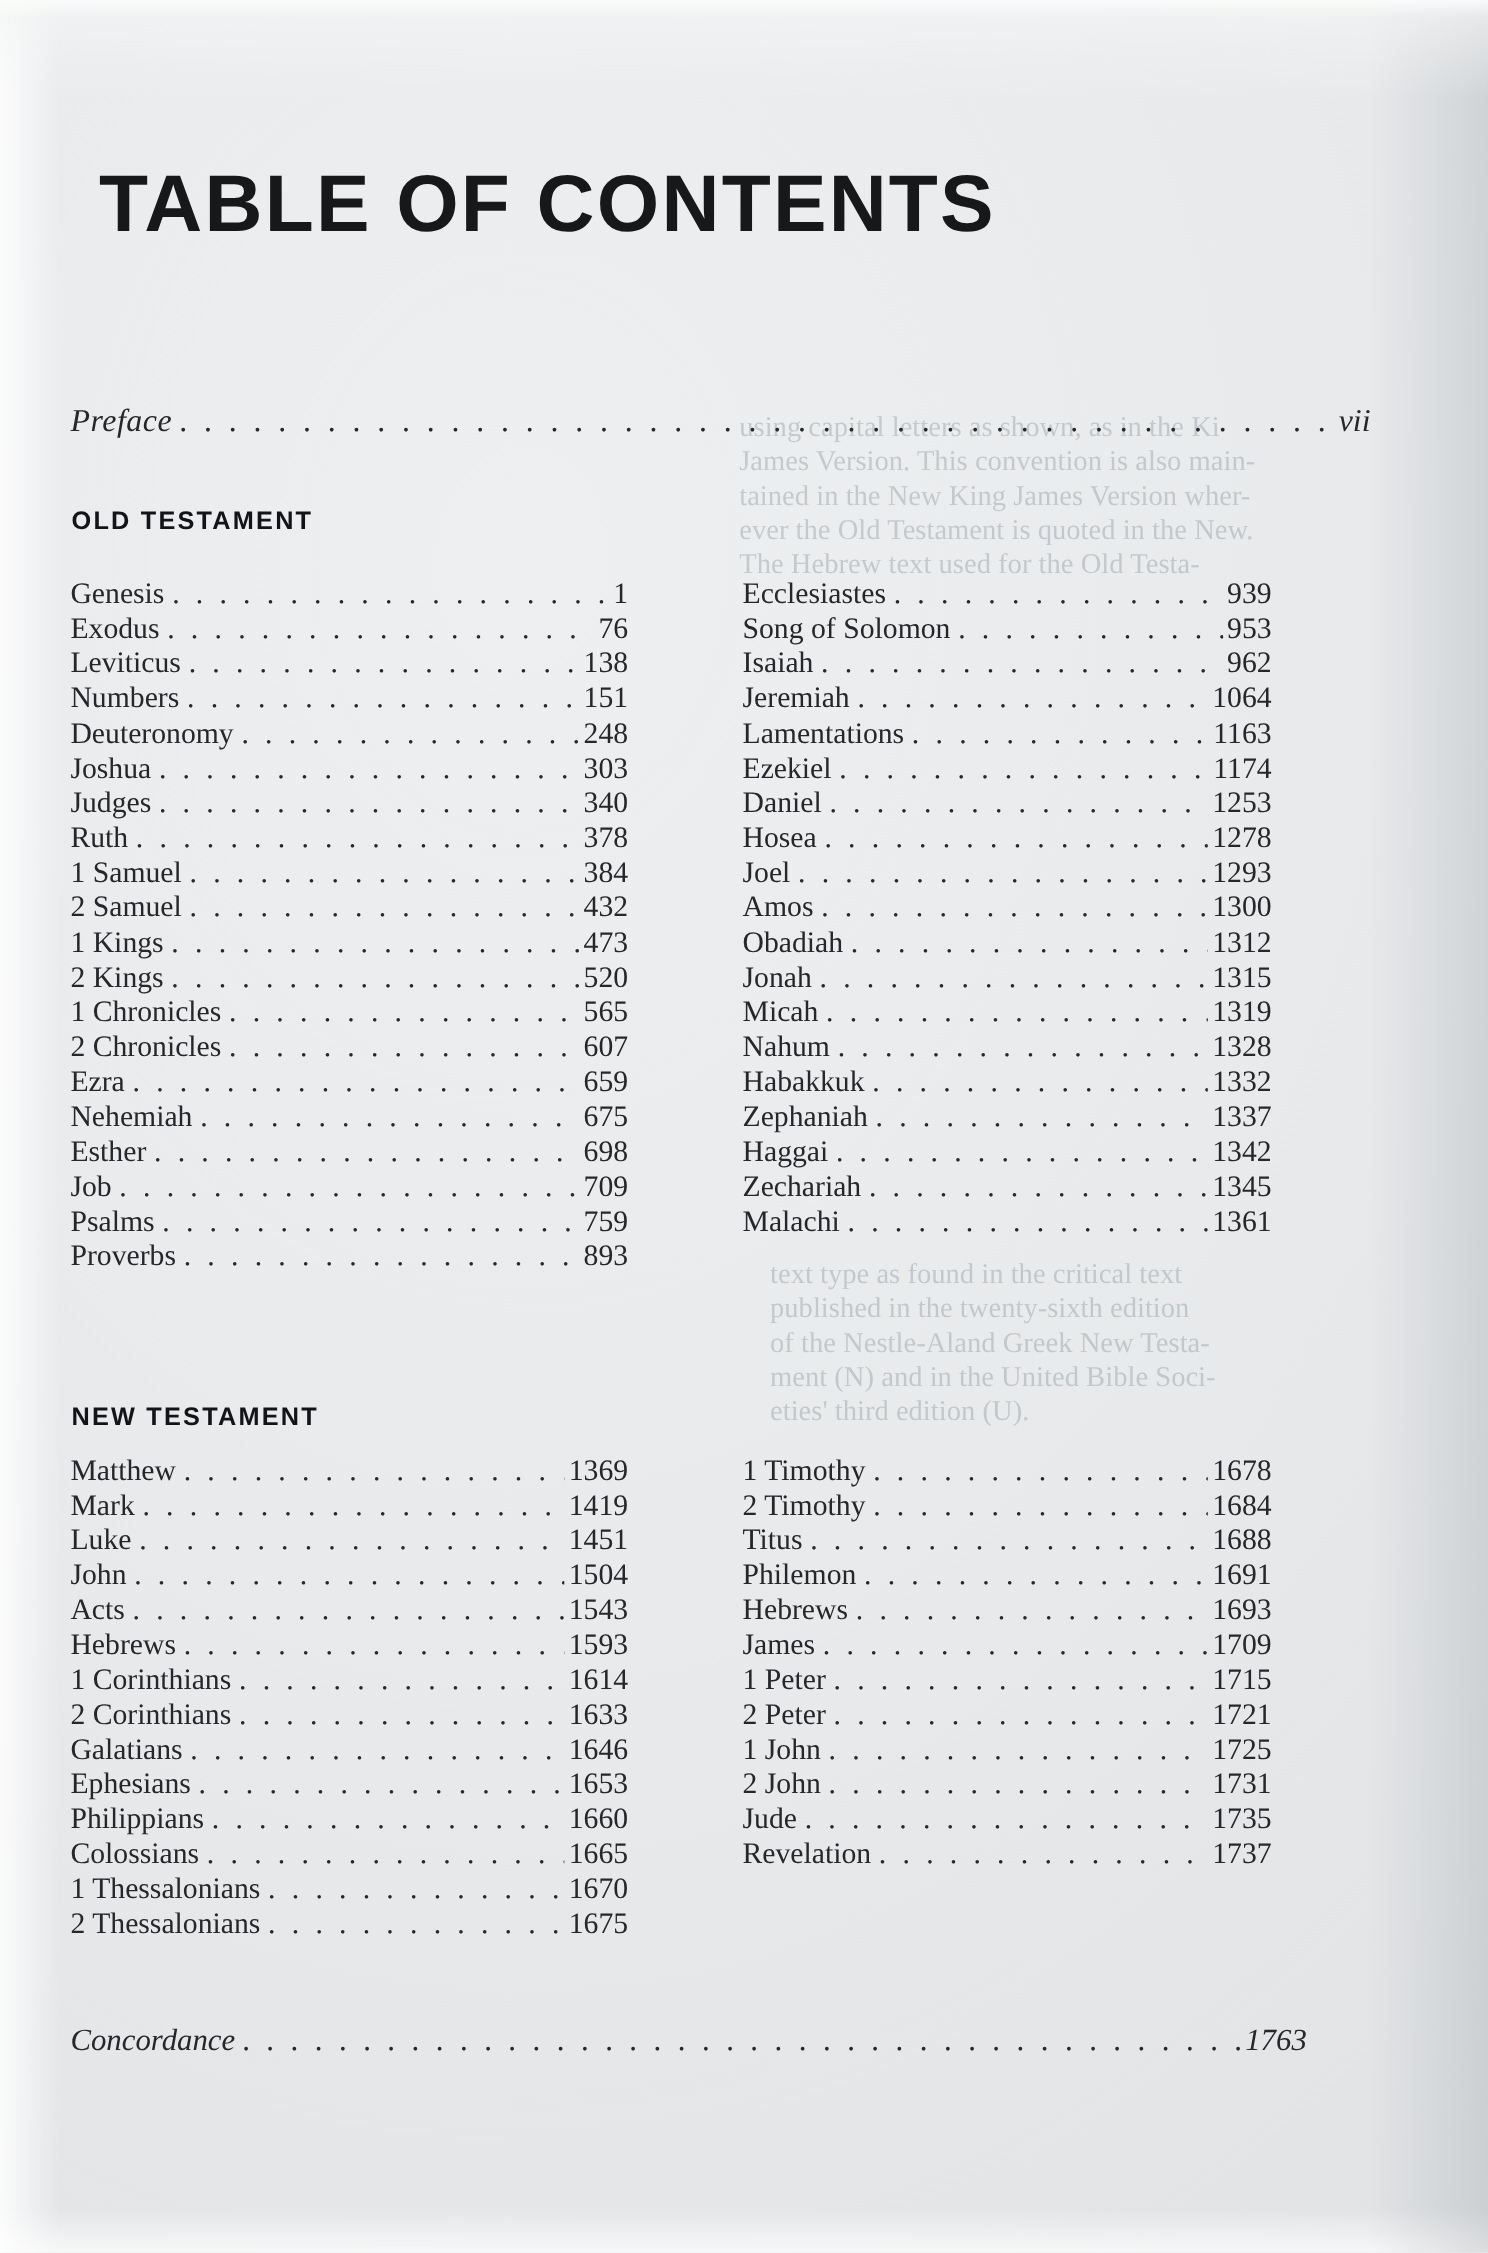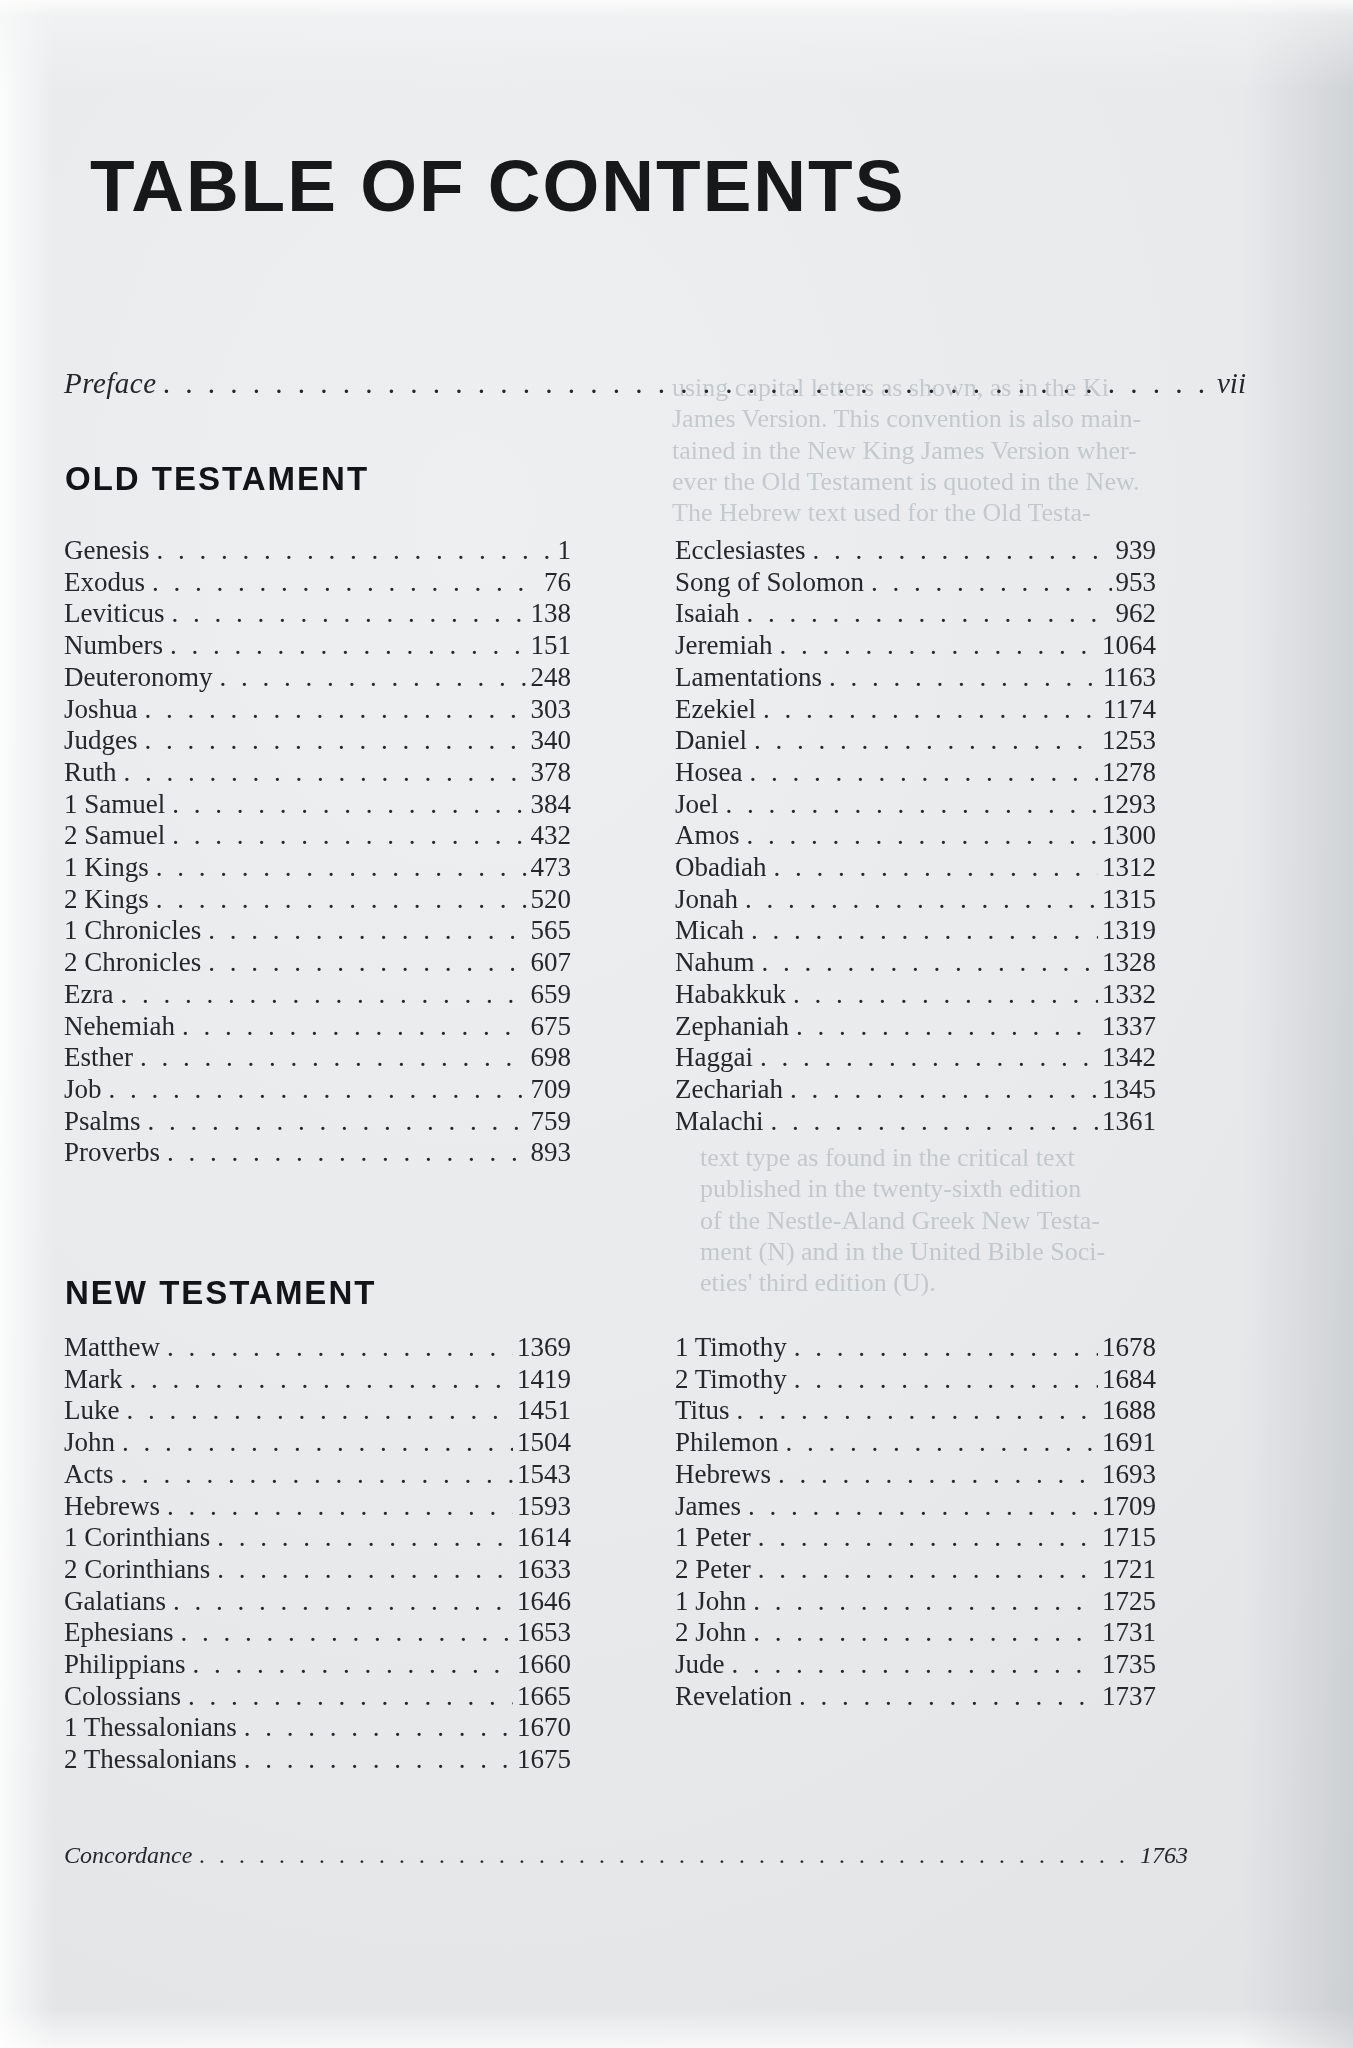--- a/index.html
+++ b/index.html
@@ -22,27 +22,27 @@
   .row{display:flex;align-items:baseline;font-size:27px;line-height:31.7px;}
   .bname{white-space:nowrap;}
   .dots{flex:1;overflow:hidden;white-space:nowrap;margin:0 4px 0 7px;}
   .dots::after{
     letter-spacing:3.5px;word-spacing:1px;
     content:". . . . . . . . . . . . . . . . . . . . . . . . . . . . . . . . . . . . . . . . . . . . . . . . . . . . . . . . . . . . . . . . . . . . . . . . . . . . . . . . . . . . . . . . . . . . . . . . . . . . . . . . . . . . . . . . . . . . . . . .";
   }
   .num{white-space:nowrap;}
   .preface-row{position:absolute;left:64px;top:368px;width:1182px;font-style:italic;font-size:29px;}
   .preface-row .bname{letter-spacing:.5px;}
-  .concordance-row{position:absolute;left:64px;top:1840px;width:1124px;font-style:italic;font-size:24px;}
+  .concordance-row{position:absolute;left:64px;top:1840px;width:1124px;font-style:italic;font-size:28px;}
   .section{position:absolute;left:64px;width:1092px;}
   .section-ot{top:460px;}
   .section-nt{top:1242px;margin-top:32px;}
   .section-heading{
     font-family:"Liberation Sans", sans-serif;font-weight:700;
-    font-size:33px;letter-spacing:2px;color:#121417;margin:0 0 0 1px;
+    font-size:23px;letter-spacing:2px;color:#121417;margin:0 0 0 1px;
   }
   .section-ot .section-heading{margin-bottom:37px;}
   .section-nt .section-heading{margin-bottom:20px;}
   .columns{display:flex;gap:104px;}
   .col{width:507px;}
   .col-right{width:481px;}
   
   .ghost{
     position:absolute;color:#8d9aa0;opacity:.42;filter:blur(.7px);
     font-size:26px;line-height:31.3px;pointer-events:none;

